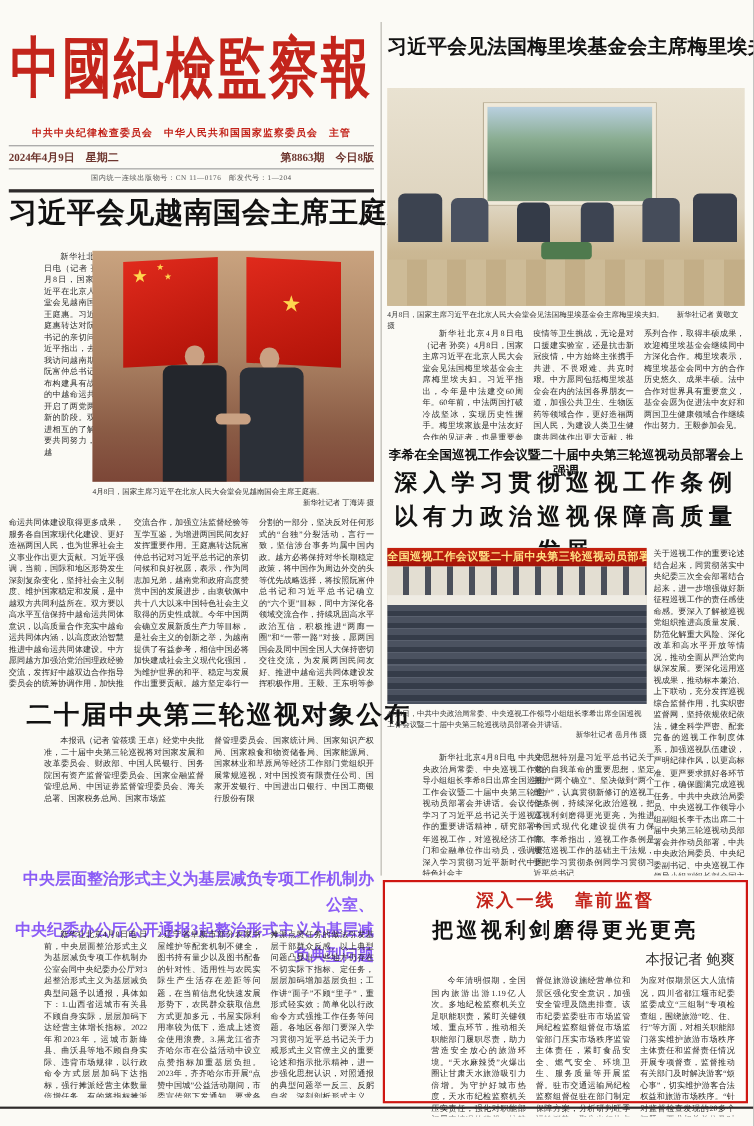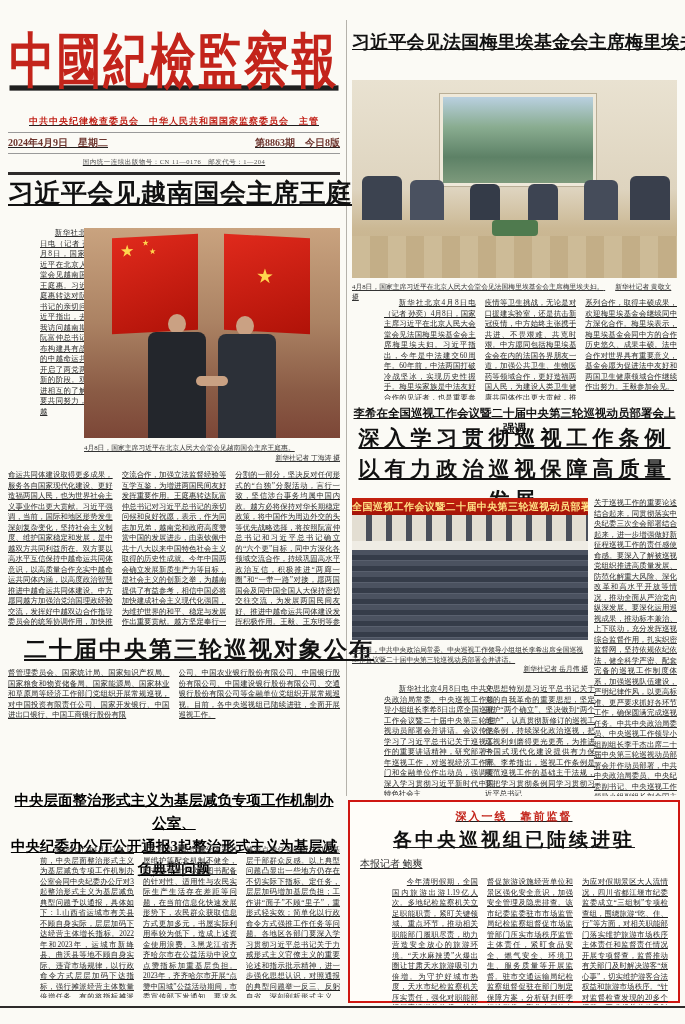--- a/index.html
+++ b/index.html
@@ -1,38 +1,38 @@
 <!DOCTYPE html>
 <html><head>
 <meta charset="utf-8">
 <style>
   html,body{margin:0;padding:0;background:#9a9a9a;}
   .page{position:relative;width:685px;height:1024px;margin:0 auto;background:#fbfaf5;
         font-family:"Liberation Serif","DejaVu Serif",serif;color:#1f1f1f;overflow:hidden;}
-  .abs{position:absolute;text-decoration:underline;}
+  .abs{position:absolute;}
   .sans{font-family:"Liberation Sans","DejaVu Sans",sans-serif;}
   
   .mast-title{font-family:"DejaVu Serif","Liberation Serif",serif;font-weight:900;color:#c3241b;
               font-size:45px;letter-spacing:2px;text-align:center;transform:scaleY(1.32);transform-origin:top;
               white-space:nowrap;}
   .organ{color:#c3241b;font-weight:bold;font-size:9px;letter-spacing:1px;text-align:center;}
   .daterow{display:flex;justify-content:space-between;font-size:10px;font-weight:bold;color:#6d352e;}
   .publine{font-size:6.5px;color:#555;text-align:center;letter-spacing:.5px;}
   .rule{background:#9a9a9a;}
   .rule-dark{background:#2e2b2b;}
   
   .hl-viet{font-size:26px;font-weight:bold;letter-spacing:.5px;white-space:nowrap;color:#111;}
   .hl-fr{font-size:18px;font-weight:900;white-space:nowrap;color:#111;letter-spacing:.2px;}
   .kicker{font-size:11.5px;font-weight:bold;text-align:center;color:#111;}
   .hl-lixi{font-size:21px;font-weight:900;letter-spacing:5px;text-align:center;line-height:31px;color:#111;}
   .hl-gongbu{font-size:23px;font-weight:bold;letter-spacing:2px;text-align:center;white-space:nowrap;color:#111;}
-  .hl-jianfu{font-size:14.5px;font-weight:bold;line-height:23px;text-align:center;color:#000000;}
+  .hl-jianfu{font-size:14.5px;font-weight:bold;line-height:23px;text-align:right;color:#8b5cf6;}
   .hl-tour{font-size:19px;font-weight:900;letter-spacing:3px;text-align:center;color:#111;}
-  .kicker-red{font-size:11px;font-weight:bold;text-align:center;color:#c3241b;letter-spacing:2px;}
-  .byline{font-size:10px;text-align:left;color:#333;}
+  .kicker-red{font-size:16px;font-weight:bold;text-align:center;color:#c3241b;letter-spacing:2px;}
+  .byline{font-size:13px;text-align:right;color:#333;}
   
   .bt{font-size:7.4px;line-height:10.5px;text-align:justify;color:#2b2b2b;overflow:hidden;
       text-justify:inter-ideograph;}
   .indent{text-indent:2em;margin-left:32px;}
   .cols{display:flex;gap:9px;}
   .cols>div{flex:1;overflow:hidden;}
   .cap{font-size:6.8px;line-height:9.6px;color:#333;}
   .cap .credit{display:block;text-align:right;}
   
   .photo{overflow:hidden;}
@@ -104,22 +104,22 @@
   </div>
 
   <div class="abs cols" style="left:8px;top:470px;width:332px;height:156px;">
     <div class="bt">命运共同体建设取得更多成果，服务各自国家现代化建设、更好造福两国人民，也为世界社会主义事业作出更大贡献。习近平强调，当前，国际和地区形势发生深刻复杂变化，坚持社会主义制度、维护国家稳定和发展，是中越双方共同利益所在。双方要以高水平互信保持中越命运共同体意识，以高质量合作充实中越命运共同体内涵，以高度政治智慧推进中越命运共同体建设。中方愿同越方加强治党治国理政经验交流，发挥好中越双边合作指导委员会的统筹协调作用，加快推进“一带一路”倡议同“两廊一圈”战略对接，丰富青年、友城等人文</div>
     <div class="bt">交流合作，加强立法监督经验等互学互鉴，为增进两国民间友好发挥重要作用。王庭惠转达阮富仲总书记对习近平总书记的亲切问候和良好祝愿，表示，作为同志加兄弟，越南党和政府高度赞赏中国的发展进步，由衷钦佩中共十八大以来中国特色社会主义取得的历史性成就。今年中国两会确立发展新质生产力等目标，是社会主义的创新之举，为越南提供了有益参考，相信中国必将加快建成社会主义现代化强国，为维护世界的和平、稳定与发展作出重要贡献。越方坚定奉行一个中国政策，认为台湾是中国领土不可</div>
     <div class="bt">分割的一部分，坚决反对任何形式的“台独”分裂活动，言行一致，坚信涉台事务均属中国内政。越方必将保持对华长期稳定政策，将中国作为周边外交的头等优先战略选择，将按照阮富仲总书记和习近平总书记确立的“六个更”目标，同中方深化各领域交流合作，持续巩固高水平政治互信，积极推进“两廊一圈”和“一带一路”对接，愿两国国会及同中国全国人大保持密切交往交流，为发展两国民间友好、推进中越命运共同体建设发挥积极作用。王毅、王东明等参加会见。</div>
   </div>
 
   <div class="abs hl-gongbu" style="left:24px;top:634px;width:332px;">二十届中央第三轮巡视对象公布</div>
   <div class="abs cols" style="left:8px;top:668px;width:332px;height:114px;">
+    <div class="bt indent">本报讯（记者 管筱璞 王卓）经党中央批准，二十届中央第三轮巡视将对国家发展和改革委员会、财政部、中国人民银行、国务院国有资产监督管理委员会、国家金融监督管理总局、中国证券监督管理委员会、海关总署、国家税务总局、国家市场监</div>
     <div class="bt">督管理委员会、国家统计局、国家知识产权局、国家粮食和物资储备局、国家能源局、国家林业和草原局等经济工作部门党组织开展常规巡视，对中国投资有限责任公司、国家开发银行、中国进出口银行、中国工商银行股份有限</div>
-    <div class="bt">公司、中国农业银行股份有限公司、中国银行股份有限公司、中国建设银行股份有限公司、交通银行股份有限公司等金融单位党组织开展常规巡视。目前，各中央巡视组已陆续进驻，全面开展巡视工作。</div>
   </div>
 
   <div class="abs hl-jianfu" style="left:8px;top:789px;width:332px;">
     <div>中央层面整治形式主义为基层减负专项工作机制办公室、</div>
     <div>中央纪委办公厅公开通报3起整治形式主义为基层减负典型问题</div>
   </div>
   <div class="abs cols" style="left:8px;top:845px;width:332px;height:153px;">
     <div class="bt indent">新华社北京4月8日电 日前，中央层面整治形式主义为基层减负专项工作机制办公室会同中央纪委办公厅对3起整治形式主义为基层减负典型问题予以通报，具体如下：1.山西省运城市有关县不顾自身实际，层层加码下达经营主体增长指标。2022年和2023年，运城市新绛县、曲沃县等地不顾自身实际、违背市场规律，以行政命令方式层层加码下达指标，强行摊派经营主体数量倍增任务，有的将指标摊派给所辖乡镇（街道），实施周通报、月调度、季考核，基层为完成任务采取劝导、代办等方式凑数，甚至出现一人注册20多个经营主体的情况。</div>
     <div class="bt">2.辽宁省阜新市部分农家书屋维护等配套机制不健全，图书持有量少以及图书配备的针对性、适用性与农民实际生产生活存在差距等问题，在当前信息化快速发展形势下，农民群众获取信息方式更加多元，书屋实际利用率较为低下，造成上述资金使用浪费。3.黑龙江省齐齐哈尔市在公益活动中设立点赞指标加重基层负担。2023年，齐齐哈尔市开展“点赞中国城”公益活动期间，市委宣传部下发通知，要求各县（市、区）、各单位定期调度进度，通报点赞数量情况，并明确提出各地区参与率不得低于总人口10%的要求，层层传导“压力”，有的县区要求</div>
     <div class="bt">摊派点赞任务的做法引发基层干部群众反感。以上典型问题凸显出一些地方仍存在不切实际下指标、定任务，层层加码增加基层负担；工作讲“面子”不顾“里子”，重形式轻实效；简单化以行政命令方式强推工作任务等问题。各地区各部门要深入学习贯彻习近平总书记关于力戒形式主义官僚主义的重要论述和指示批示精神，进一步强化思想认识，对照通报的典型问题举一反三、反躬自省，深刻剖析形式主义、官僚主义问题产生的思想根源，持续用力纠治顽瘴痼疾，引导干部树立和践行正确政绩观，更好笃行实干担当作为。</div>
@@ -167,21 +167,21 @@
     <span>4月8日，中共中央政治局常委、中央巡视工作领导小组组长李希出席全国巡视工作会议暨二十届中央第三轮巡视动员部署会并讲话。</span>
     <span class="credit">新华社记者 岳月伟 摄</span>
   </div>
 
   <div class="abs bt indent" style="left:352px;top:684px;width:110px;height:112px;">新华社北京4月8日电 中共中央政治局常委、中央巡视工作领导小组组长李希8日出席全国巡视工作会议暨二十届中央第三轮巡视动员部署会并讲话。会议传达学习了习近平总书记关于巡视工作的重要讲话精神，研究部署今年巡视工作，对巡视经济工作部门和金融单位作出动员，强调要深入学习贯彻习近平新时代中国特色社会主</div>
   <div class="abs bt" style="left:485px;top:684px;width:110px;height:112px;">义思想特别是习近平总书记关于党的自我革命的重要思想，坚定拥护“两个确立”、坚决做到“两个维护”，认真贯彻新修订的巡视工作条例，持续深化政治巡视，把巡视利剑磨得更光更亮，为推进中国式现代化建设提供有力保障。李希指出，巡视工作条例是规范巡视工作的基础主干法规，要把学习贯彻条例同学习贯彻习近平总书记</div>
   <div class="abs bt" style="left:594px;top:498px;width:83px;height:298px;">关于巡视工作的重要论述结合起来，同贯彻落实中央纪委三次全会部署结合起来，进一步增强做好新征程巡视工作的责任感使命感。要深入了解被巡视党组织推进高质量发展、防范化解重大风险、深化改革和高水平开放等情况，推动全面从严治党向纵深发展。要深化运用巡视成果，推动标本兼治、上下联动，充分发挥巡视综合监督作用，扎实织密监督网，坚持依规依纪依法，健全科学严密、配套完备的巡视工作制度体系，加强巡视队伍建设，严明纪律作风，以更高标准、更严要求抓好各环节工作，确保圆满完成巡视任务。中共中央政治局委员、中央巡视工作领导小组副组长李干杰出席二十届中央第三轮巡视动员部署会并作动员部署，中共中央政治局委员、中央纪委副书记、中央巡视工作领导小组副组长刘金国主持会议。</div>
 
   <div class="abs redbox" style="left:348px;top:800px;width:332px;height:203px;padding:7px 10px;">
     <div class="kicker-red">深入一线　靠前监督</div>
-    <div class="hl-tour" style="margin-top:3px;">各中央巡视组已陆续进驻</div>
+    <div class="hl-tour" style="margin-top:3px;">把巡视利剑磨得更光更亮</div>
     <div class="byline" style="margin-top:4px;">本报记者 鲍爽</div>
     <div class="cols" style="margin-top:6px;height:128px;">
       <div class="bt indent">今年清明假期，全国国内旅游出游1.19亿人次。多地纪检监察机关立足职能职责，紧盯关键领域、重点环节，推动相关职能部门履职尽责，助力营造安全放心的旅游环境。“天水麻辣烫”火爆出圈让甘肃天水旅游吸引力倍增。为守护好城市热度，天水市纪检监察机关压实责任，强化对职能部门履责情况的监督，护航天水旅游产业发展。</div>
       <div class="bt">督促旅游设施经营单位和景区强化安全意识，加强安全管理及隐患排查。该市纪委监委驻市市场监管局纪检监察组督促市场监管部门压实市场秩序监管主体责任，紧盯食品安全、燃气安全、环境卫生、服务质量等开展监督。驻市交通运输局纪检监察组督促驻在部门制定保障方案，分析研判旺季运输形势，聚焦出行热点线路，延长部分公交车运营时间、加密运行班次、延伸优化线路，保障游客出行和热门景点接驳。</div>
       <div class="bt">为应对假期景区大人流情况，四川省都江堰市纪委监委成立“三组制”专项检查组，围绕旅游“吃、住、行”等方面，对相关职能部门落实维护旅游市场秩序主体责任和监督责任情况开展专项督查，监督推动有关部门及时解决游客“烦心事”，切实维护游客合法权益和旅游市场秩序。“针对监督检查发现的20多个问题，要求相关单位及时整改落实，以一个问题的整改推动一类问题的解决，切实保障旅游市场健康发展。”（下转第二版）</div>
     </div>
   </div>
 
   <div class="abs rule-dark" style="left:0;top:1006px;width:685px;height:1.5px;"></div>
   <div class="abs footer-line" style="left:0;top:1011px;width:685px;">本报网址：http://jjjcb.ccdi.gov.cn　中央纪委国家监委网址：http://www.ccdi.gov.cn</div>

